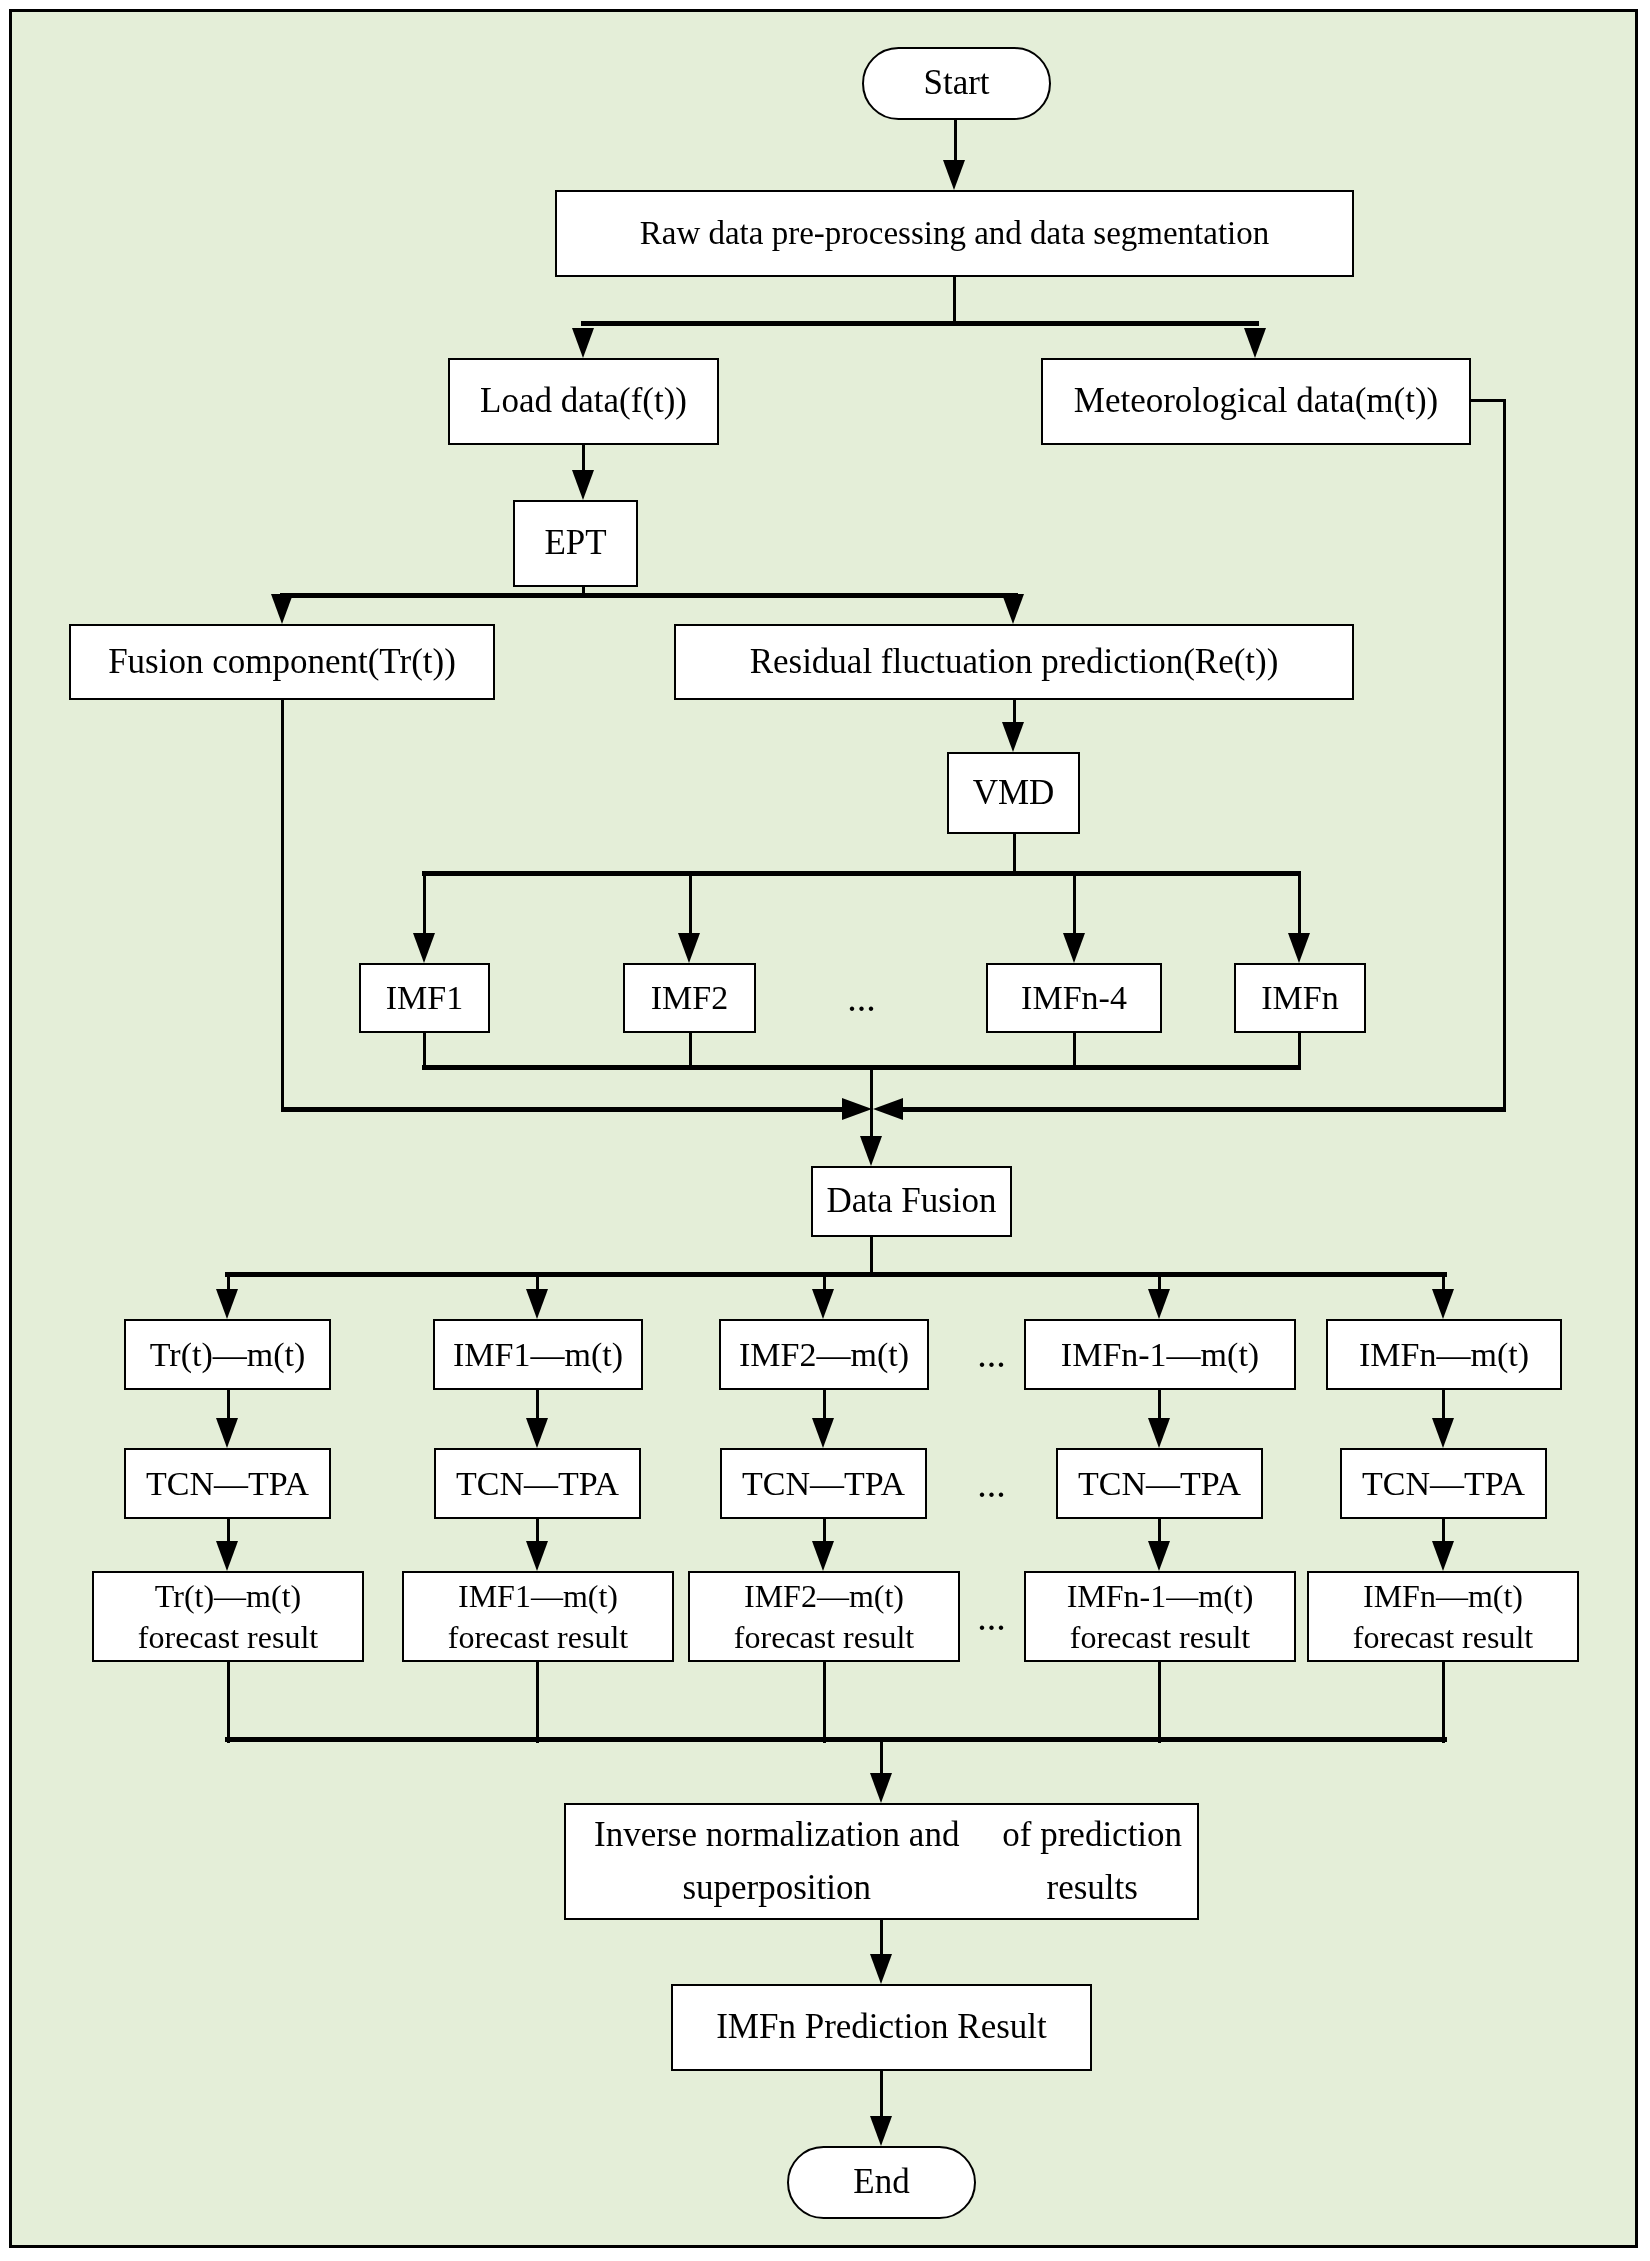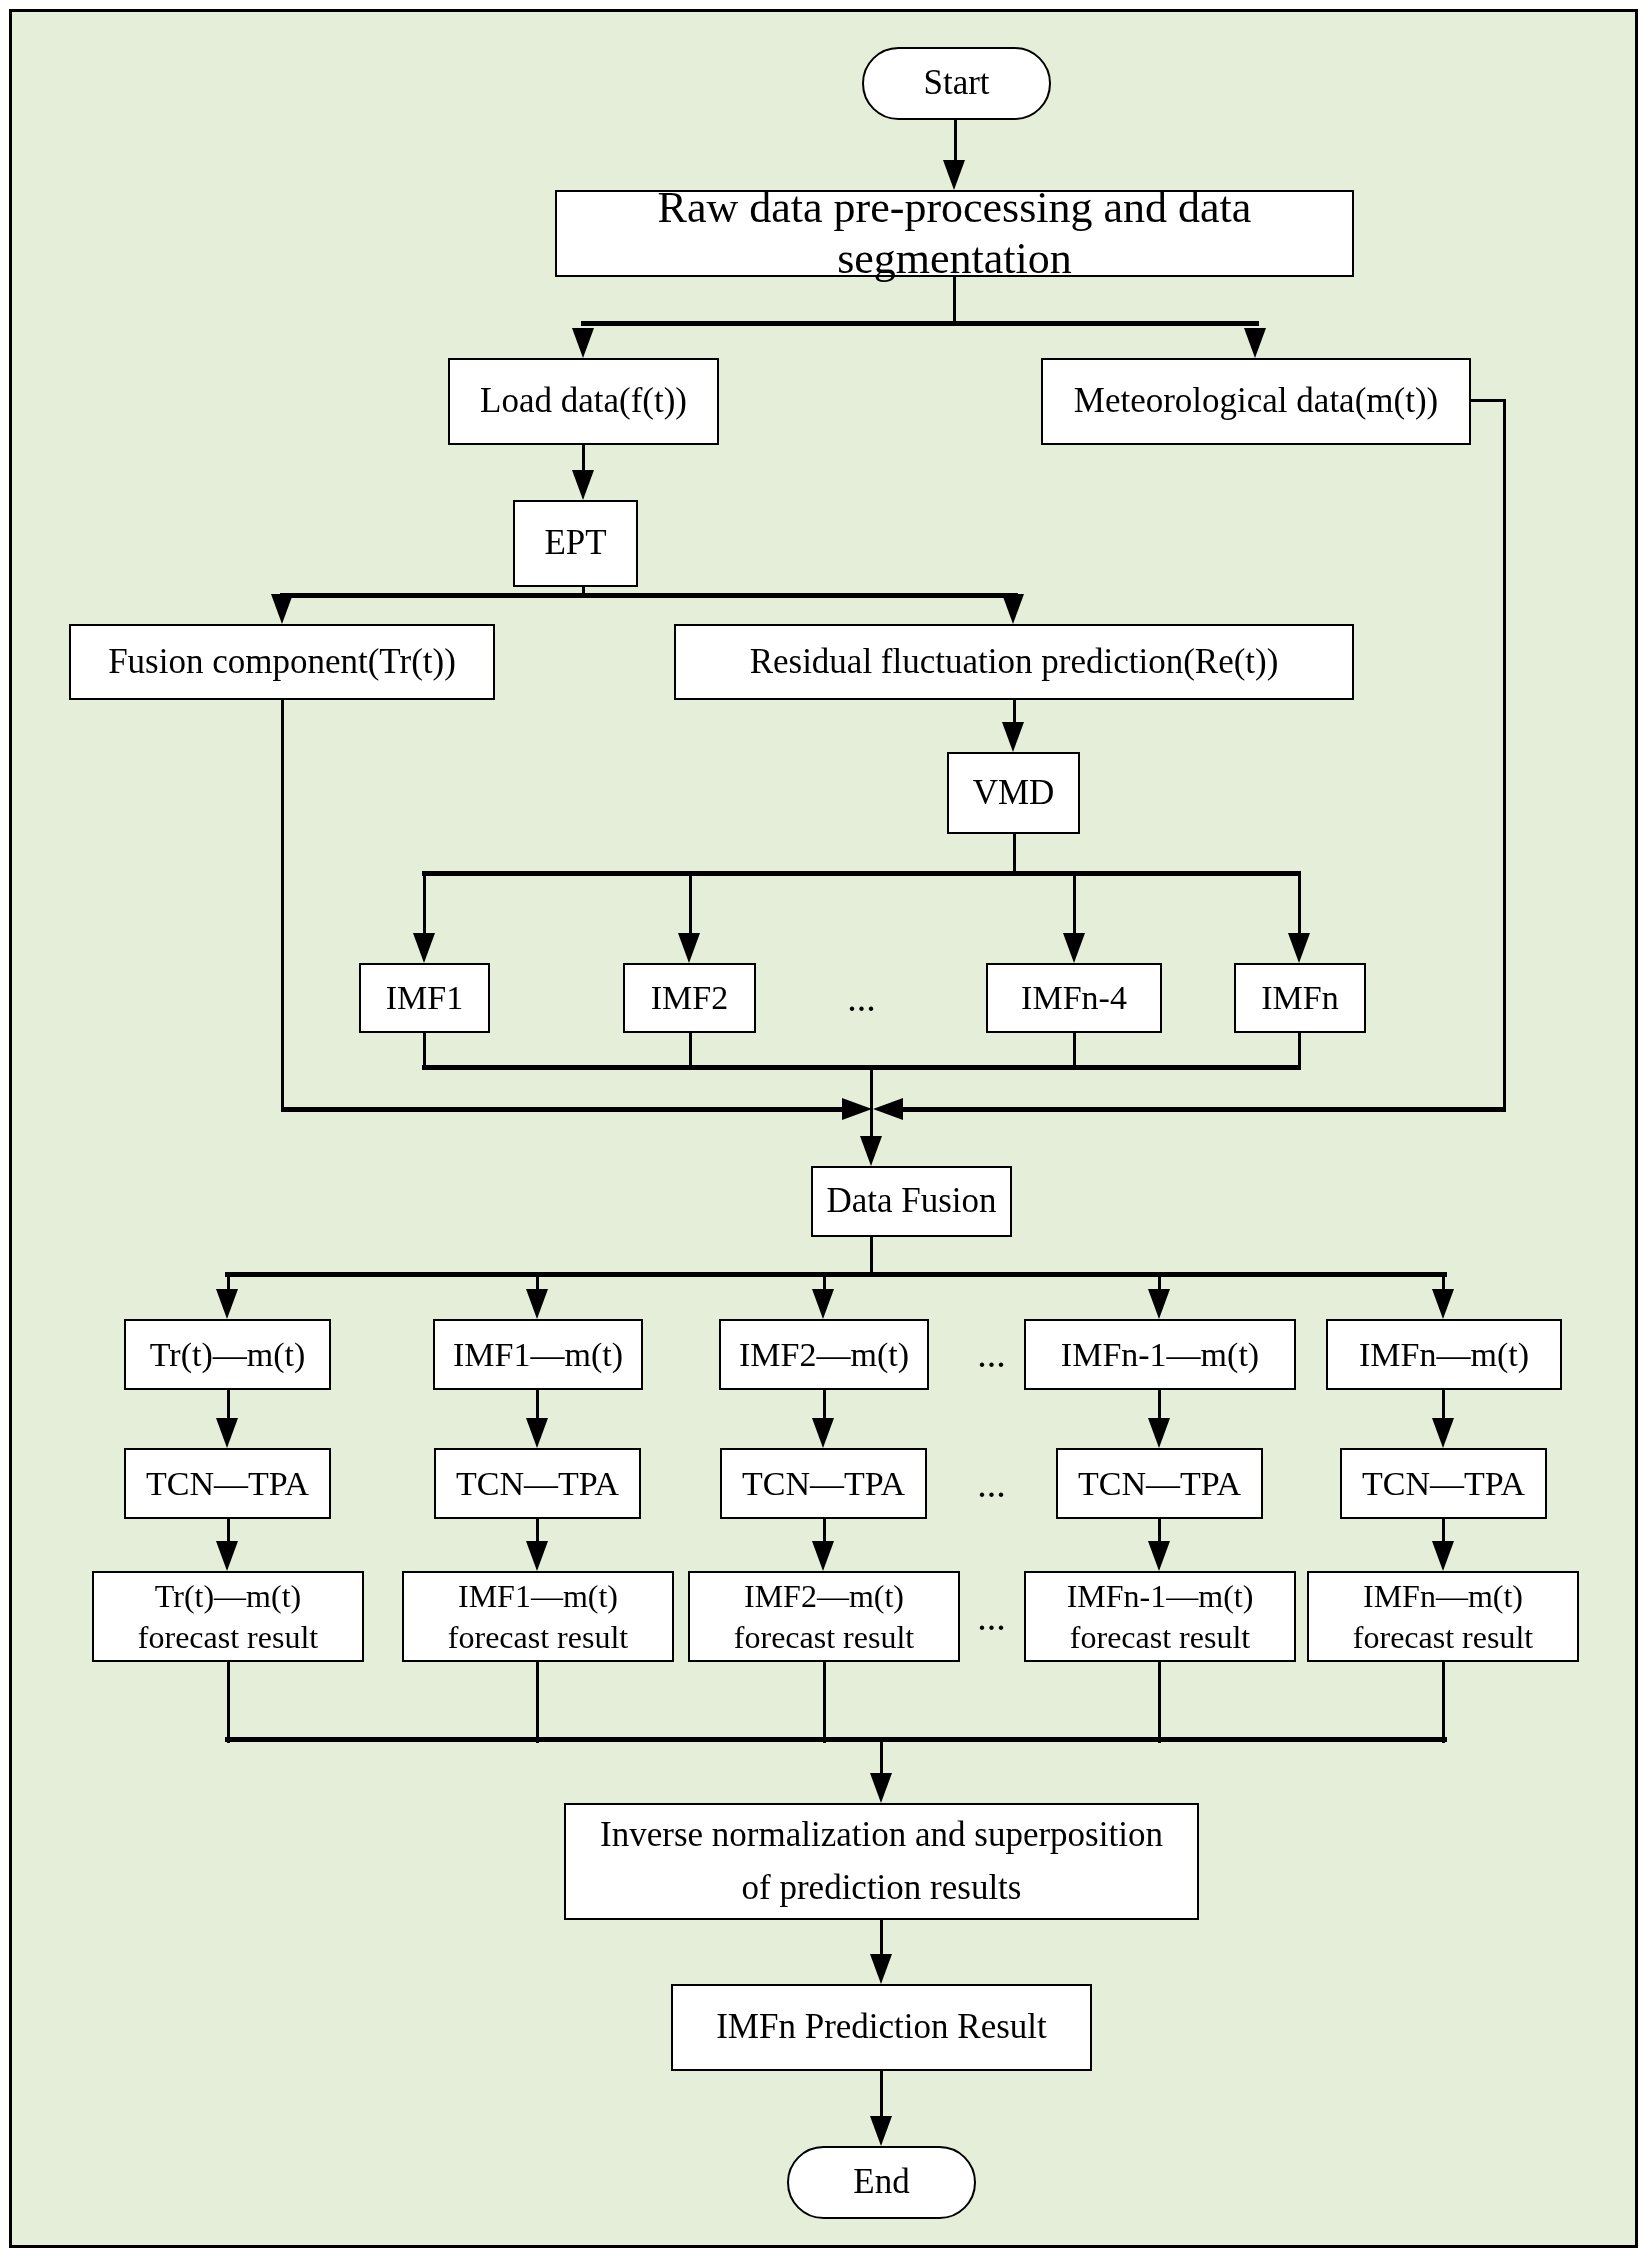--- a/index.html
+++ b/index.html
@@ -4,22 +4,22 @@
 <style>
   html,body{margin:0;padding:0;background:#ffffff;}
   body{width:1651px;height:2261px;position:relative;font-family:"Liberation Serif","DejaVu Serif",serif;}
   #panel{position:absolute;left:9px;top:9px;width:1623px;height:2233px;border:3.2px solid #000;background:var(--bg,#e4eed8);}
   .node{position:absolute;background:var(--fill,#ffffff);border:2.6px solid var(--line,#000);
         display:flex;align-items:center;justify-content:center;text-align:center;
         color:#000;font-size:35px;line-height:1.15;box-sizing:border-box;}
   .stadium{border-radius:38px;}
   .small{font-size:34px;}
   .fc{font-size:32px;line-height:1.26;flex-direction:column;}
-  .inv{font-size:35px;line-height:1.5;flex-direction:column;}
-  .rawbox{font-size:44px;}
+  .inv{font-size:35px;line-height:1.5;flex-direction:row;}
+  .rawbox{font-size:33px;}
   .hline,.vline{position:absolute;background:var(--line,#000);}
   .dots{position:absolute;font-size:38px;color:#000;display:flex;align-items:center;justify-content:center;}
   .arr-d{position:absolute;width:0;height:0;border-left:11.7px solid transparent;border-right:11.7px solid transparent;border-top:30px solid var(--line,#000);}
   .arr-r{position:absolute;width:0;height:0;border-top:11.7px solid transparent;border-bottom:11.7px solid transparent;border-left:30px solid var(--line,#000);}
   .arr-l{position:absolute;width:0;height:0;border-top:11.7px solid transparent;border-bottom:11.7px solid transparent;border-right:30px solid var(--line,#000);}
 </style>
 </head>
 <body>
 
 <div id="panel"></div>

